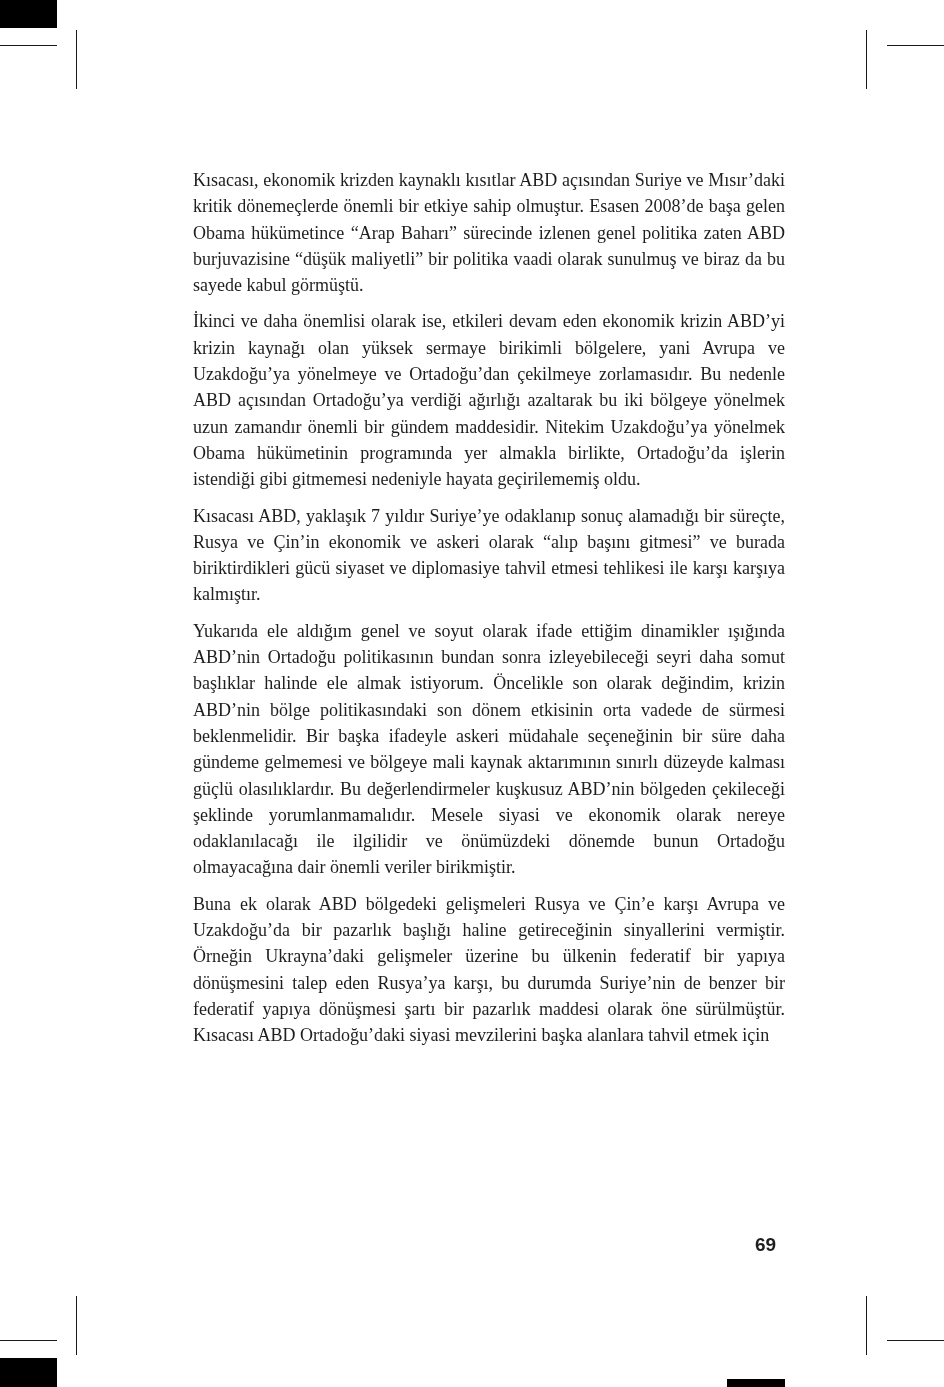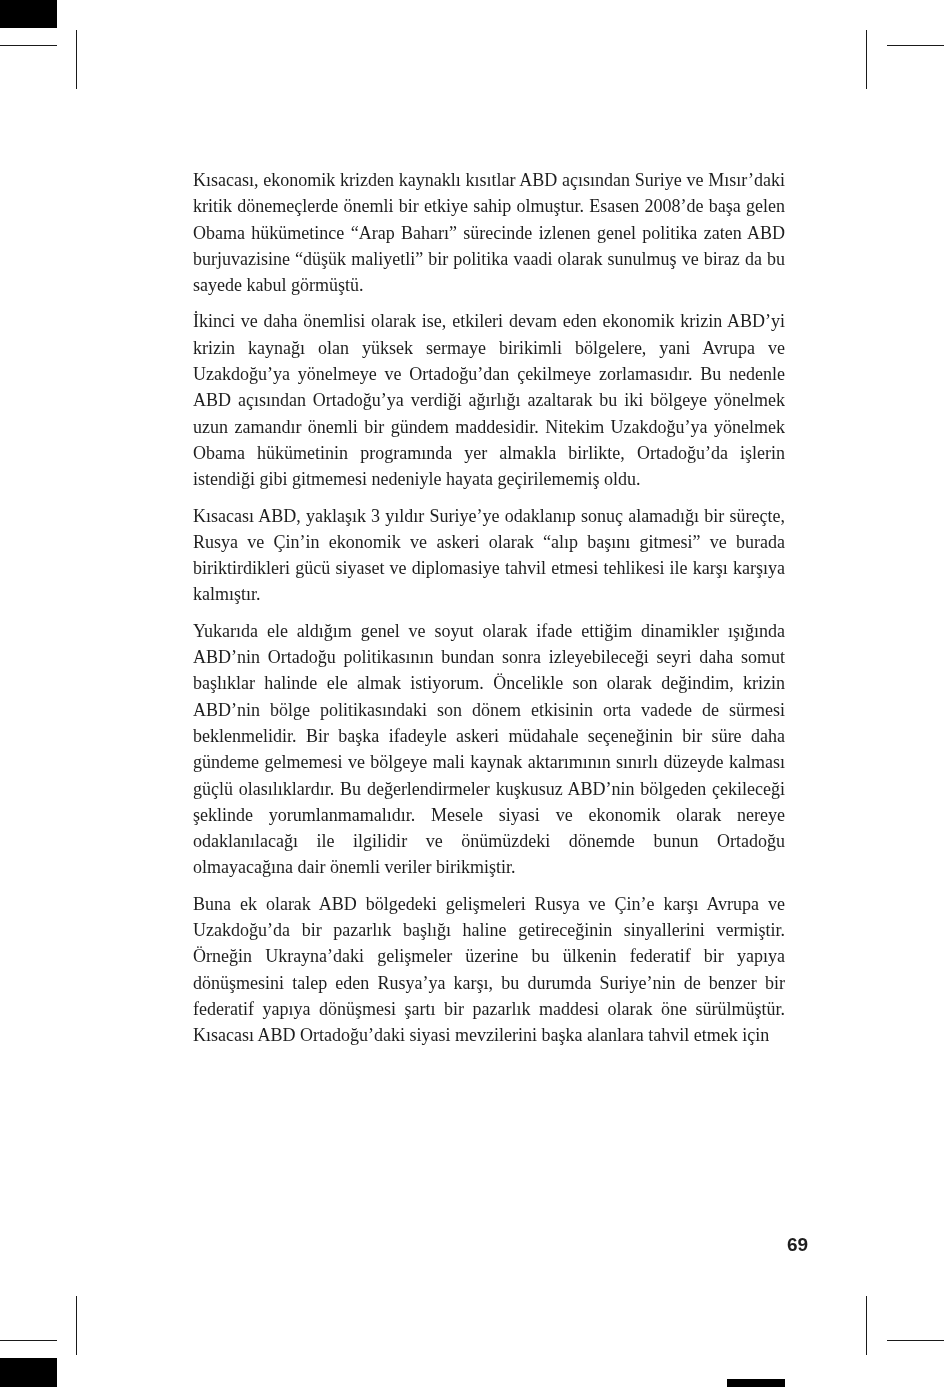--- a/index.html
+++ b/index.html
@@ -40,21 +40,20 @@
   }
   .text-block p { margin: 0 0 10px 0; }
   .folio {
     position: absolute;
     left: 755px;
     top: 1234px;
     font-family: "Liberation Sans", sans-serif;
     font-weight: bold;
     font-size: 19px;
     color: #1e1e1e;
-    margin-left: 32px;
   }
 </style>
 </head>
 <body>
 
 <div>
 
   <div class="reg-block reg-tl"></div>
   <div class="reg-block reg-bl"></div>
   <div class="reg-block reg-bb"></div>
@@ -64,20 +63,20 @@
   <div class="crop-v cv-bl"></div>
   <div class="crop-v cv-br"></div>
   <div class="crop-h ch-tl"></div>
   <div class="crop-h ch-tr"></div>
   <div class="crop-h ch-bl"></div>
   <div class="crop-h ch-br"></div>
 
   <main class="text-block">
     <p>Kısacası, ekonomik krizden kaynaklı kısıtlar ABD açısından Suriye ve Mısır’daki kritik dönemeçlerde önemli bir etkiye sahip olmuştur. Esasen 2008’de başa gelen Obama hükümetince “Arap Baharı” sürecinde izlenen genel politika zaten ABD burjuvazisine “düşük maliyetli” bir politika vaadi olarak sunulmuş ve biraz da bu sayede kabul görmüştü.</p>
     <p>İkinci ve daha önemlisi olarak ise, etkileri devam eden ekonomik krizin ABD’yi krizin kaynağı olan yüksek sermaye birikimli bölgelere, yani Avrupa ve Uzakdoğu’ya yönelmeye ve Ortadoğu’dan çekilmeye zorlamasıdır. Bu nedenle ABD açısından Ortadoğu’ya verdiği ağırlığı azaltarak bu iki bölgeye yönelmek uzun zamandır önemli bir gündem maddesidir. Nitekim Uzakdoğu’ya yönelmek Obama hükümetinin programında yer almakla birlikte, Ortadoğu’da işlerin istendiği gibi gitmemesi nedeniyle hayata geçirilememiş oldu.</p>
-    <p>Kısacası ABD, yaklaşık 3 yıldır Suriye’ye odaklanıp sonuç alamadığı bir süreçte, Rusya ve Çin’in ekonomik ve askeri olarak “alıp başını gitmesi” ve burada biriktirdikleri gücü siyaset ve diplomasiye tahvil etmesi tehlikesi ile karşı karşıya kalmıştır.</p>
+    <p>Kısacası ABD, yaklaşık 7 yıldır Suriye’ye odaklanıp sonuç alamadığı bir süreçte, Rusya ve Çin’in ekonomik ve askeri olarak “alıp başını gitmesi” ve burada biriktirdikleri gücü siyaset ve diplomasiye tahvil etmesi tehlikesi ile karşı karşıya kalmıştır.</p>
     <p>Yukarıda ele aldığım genel ve soyut olarak ifade ettiğim dinamikler ışığında ABD’nin Ortadoğu politikasının bundan sonra izleyebileceği seyri daha somut başlıklar halinde ele almak istiyorum. Öncelikle son olarak değindim, krizin ABD’nin bölge politikasındaki son dönem etkisinin orta vadede de sürmesi beklenmelidir. Bir başka ifadeyle askeri müdahale seçeneğinin bir süre daha gündeme gelmemesi ve bölgeye mali kaynak aktarımının sınırlı düzeyde kalması güçlü olasılıklardır. Bu değerlendirmeler kuşkusuz ABD’nin bölgeden çekileceği şeklinde yorumlanmamalıdır. Mesele siyasi ve ekonomik olarak nereye odaklanılacağı ile ilgilidir ve önümüzdeki dönemde bunun Ortadoğu olmayacağına dair önemli veriler birikmiştir.</p>
     <p>Buna ek olarak ABD bölgedeki gelişmeleri Rusya ve Çin’e karşı Avrupa ve Uzakdoğu’da bir pazarlık başlığı haline getireceğinin sinyallerini vermiştir. Örneğin Ukrayna’daki gelişmeler üzerine bu ülkenin federatif bir yapıya dönüşmesini talep eden Rusya’ya karşı, bu durumda Suriye’nin de benzer bir federatif yapıya dönüşmesi şartı bir pazarlık maddesi olarak öne sürülmüştür. Kısacası ABD Ortadoğu’daki siyasi mevzilerini başka alanlara tahvil etmek için</p>
   </main>
 
   <div class="folio">69</div>
 
 </div>
 
 </body></html>

